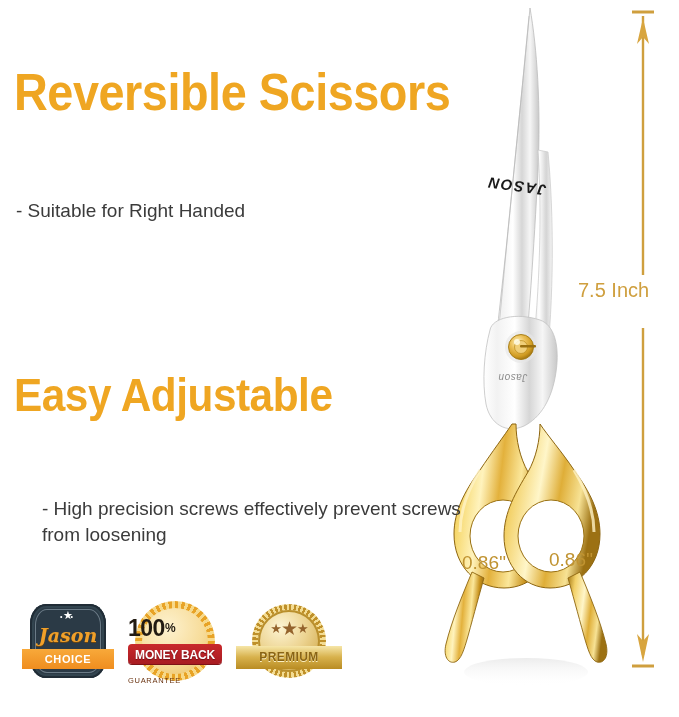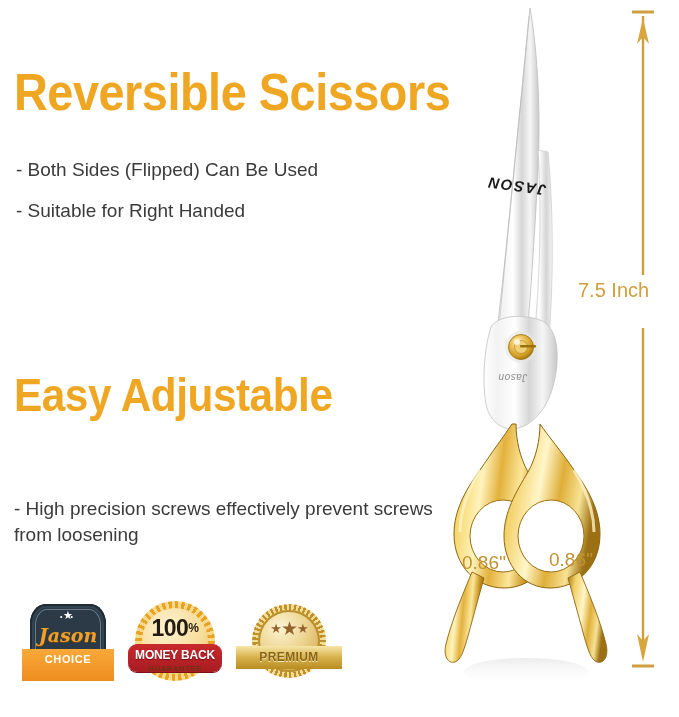--- a/index.html
+++ b/index.html
@@ -44,21 +44,21 @@
 
   
   .bullet {
     position: absolute;
     color: #3b3b3b;
     font-size: 19px;
     line-height: 26px;
     font-weight: 400;
     white-space: nowrap;
   }
-  .bullet.wrap { white-space: normal; width: 440px; }
+  .bullet.wrap { white-space: normal; width: 440px; margin-left: 28px; }
   #b1 { left: 16px; top: 157px; }
   #b2 { left: 16px; top: 198px; }
   #b3 { left: 14px; top: 460px; }
   #b4 { left: 14px; top: 496px; }
 
   
   #badges {
     position: absolute;
     left: 22px;
     top: 600px;
@@ -113,21 +113,21 @@
     font-family: "DejaVu Serif", serif;
     font-style: italic;
     font-weight: bold;
     font-size: 19px;
     line-height: 22px;
     text-shadow: 0 1px 0 #6a4512;
   }
   .bc-ribbon {
     position: absolute;
     left: 0; top: 47px;
-    width: 92px; height: 32px;
+    width: 92px; height: 20px;
     background: linear-gradient(180deg,#f8a93a 0%,#ef8d1f 100%);
   }
   .bc-ribbon span {
     display: block;
     text-align: center;
     color: #ffffff;
     font-size: 11px;
     font-weight: bold;
     letter-spacing: 0.6px;
     line-height: 20px;
@@ -146,53 +146,51 @@
   .mb-disc {
     position: absolute;
     left: 14px; top: 8px;
     width: 66px; height: 66px;
     border-radius: 50%;
     background: radial-gradient(circle at 38% 30%, #fdf2cf 0%, #f7dc9a 58%, #e9bf62 100%);
   }
   .mb-100 {
     position: absolute;
     left: 0; right: 0; top: 16px;
-    text-align: center;
     color: #221b12;
     font-size: 23px;
     font-weight: bold;
     line-height: 24px;
     letter-spacing: -0.5px;
   }
   .mb-100 small { font-size: 12px; vertical-align: top; }
   .mb-band {
     position: absolute;
     left: 0; top: 44px;
-    width: 94px; height: 28px;
+    width: 94px; height: 20px;
     background: linear-gradient(180deg,#c9292c 0%,#a81c22 100%);
-    border-radius: 9px;
+    border-radius: 4px;
     box-shadow: 0 1px 0 #7d1216;
   }
   .mb-band span {
     display: block;
     text-align: center;
     color: #ffffff;
     font-size: 12px;
     font-weight: bold;
     line-height: 22px;
     letter-spacing: -0.2px;
     text-shadow: 0 1px 1px #6e1014;
   }
   .mb-guar {
     position: absolute;
-    left: 0; right: 0; top: 64px;
-    text-align: center;
+    left: 0; right: 0; top: 76px;
     color: #6a3310;
     font-size: 7.5px;
-    font-weight: bold;
+    font-weight: normal;
     letter-spacing: 0.7px;
     line-height: 10px;
   }
 
   
   #badge-premium { width: 106px; height: 80px; }
   .pm-outer {
     position: absolute;
     left: 16px; top: 2px;
     width: 74px; height: 74px;
@@ -420,21 +418,20 @@
     <line x1="15" y1="318" x2="15" y2="645" stroke="#cf9f3e" stroke-width="2.4"></line>
 
     <polygon points="15,652 9,624 15,631 21,624" fill="#d8a53f"></polygon>
 
     <line x1="4" y1="656" x2="26" y2="656" stroke="#cf9f3e" stroke-width="3"></line>
   </svg>
   <div id="dim-label">7.5 Inch</div>
 
   <div class="headline" id="headline-1">Reversible Scissors</div>
 
-  <div class="bullet" id="b1">- Both Sides (Flipped) Can Be Used</div>
   <div class="bullet" id="b2">- Suitable for Right Handed</div>
 
   <div class="headline" id="headline-2">Easy Adjustable</div>
 
   <div class="bullet wrap" id="b4">- High precision screws effectively prevent screws from loosening</div>
 
   <div id="badges">
 
     <div class="badge" id="badge-best">
       <div class="bc-shield"></div>

